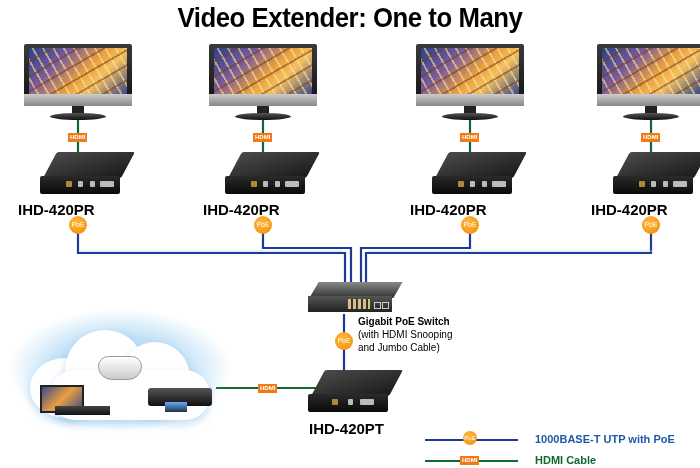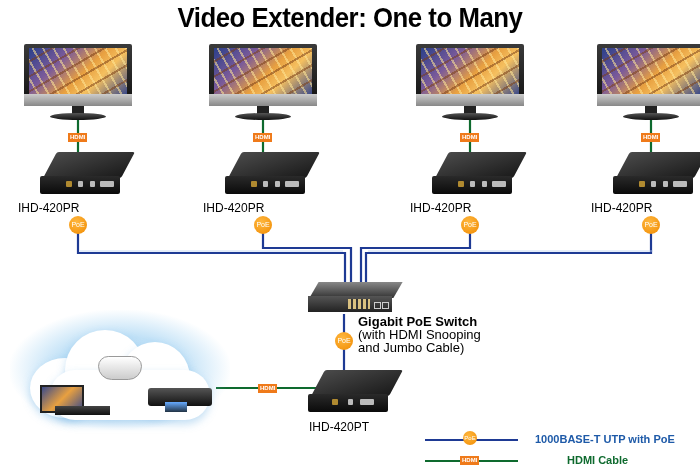--- a/index.html
+++ b/index.html
@@ -11,29 +11,29 @@
   .tv .screen{position:absolute;left:5px;top:4px;width:98px;height:46px;background:linear-gradient(135deg,#2a3f8a 0%,#7a5a9a 30%,#e8a040 55%,#f5c060 70%,#3a4a8a 100%);overflow:hidden;}
   .tv .screen::before{content:"";position:absolute;inset:0;background:repeating-linear-gradient(60deg,transparent 0 7px,rgba(255,230,150,.55) 7px 9px);}
   .tv .screen::after{content:"";position:absolute;inset:0;background:repeating-linear-gradient(-30deg,transparent 0 11px,rgba(120,60,20,.5) 11px 13px);}
   .tv .bezel{position:absolute;left:0;top:50px;width:108px;height:12px;background:linear-gradient(#ccc,#888);}
   .tv .neck{position:absolute;left:48px;top:62px;width:12px;height:8px;background:#222;}
   .tv .stand{position:absolute;left:26px;top:69px;width:56px;height:7px;background:linear-gradient(#555,#111);border-radius:50%;}
   .ext{position:absolute;width:92px;height:46px;}
   .ext .top{position:absolute;left:10px;top:0;width:78px;height:26px;background:linear-gradient(160deg,#4a4a4a,#1a1a1a);transform:skewX(-28deg);border-radius:2px;}
   .ext .front{position:absolute;left:0;top:24px;width:80px;height:18px;background:linear-gradient(#2a2a2a,#0a0a0a);border-radius:2px;}
   .ext .port{position:absolute;top:29px;height:6px;background:#bbb;border-radius:1px;}
-  .lbl{position:absolute;font-weight:normal;font-size:12px;color:#000;}
+  .lbl{position:absolute;font-weight:bold;font-size:15px;color:#000;}
   .poe{position:absolute;width:18px;height:18px;border-radius:50%;background:radial-gradient(circle at 40% 35%,#ffb840,#f08a00);color:#fff;font-size:7px;line-height:18px;text-align:center;}
   .hdmi{position:absolute;height:9px;padding:0 2px;background:#ef7a1a;color:#fff;font-size:6px;line-height:9px;font-weight:bold;}
   .switch{position:absolute;left:308px;top:282px;width:92px;height:32px;}
   .switch .top{position:absolute;left:6px;top:0;width:84px;height:16px;background:linear-gradient(#888,#333);transform:skewX(-30deg);}
   .switch .front{position:absolute;left:0;top:14px;width:84px;height:16px;background:linear-gradient(#555,#222);}
   .switch .ports{position:absolute;left:40px;top:17px;width:22px;height:10px;background:repeating-linear-gradient(90deg,#d8c080 0 3px,#333 3px 5px);}
   .switch .sfp{position:absolute;top:20px;width:5px;height:5px;border:1px solid #ccc;}
-  .switch-label{position:absolute;left:358px;top:315px;font-size:13px;color:#000;line-height:13px;}
+  .switch-label{position:absolute;left:358px;top:315px;font-size:10px;color:#000;line-height:13px;}
   .switch-label b{font-weight:bold;}
   .cloud{position:absolute;left:20px;top:320px;width:200px;height:100px;}
   .cloud .glow{position:absolute;inset:-10px;background:radial-gradient(ellipse at center,rgba(140,200,240,.55) 40%,rgba(255,255,255,0) 72%);}
   .cloud .blob{position:absolute;background:#fff;border-radius:50%;box-shadow:0 4px 8px rgba(80,160,220,.35);}
   .dev{position:absolute;}
   .legend-row{position:absolute;left:425px;height:14px;width:280px;}
   .legend-text{position:absolute;left:110px;top:0;font-size:11px;font-weight:bold;white-space:nowrap;}
 </style>
 </head>
 <body>
@@ -183,14 +183,14 @@
     <div class="port" style="left:52px;width:14px;"></div>
 </div>
 <div class="lbl" style="left:309px;top:420px;">IHD-420PT</div>
 
 <div class="legend-row" style="top:433px;">
   <div class="poe" style="left:38px;top:-2px;width:14px;height:14px;line-height:14px;font-size:6px;">PoE</div>
   <div class="legend-text" style="color:#1e5aa8;">1000BASE-T UTP with PoE</div>
 </div>
 <div class="legend-row" style="top:454px;">
   <div class="hdmi" style="left:35px;top:2px;">HDMI</div>
-  <div class="legend-text" style="color:#0e6a2e;margin-left:32px;">HDMI Cable</div>
+  <div class="legend-text" style="color:#0e6a2e;">HDMI Cable</div>
 </div>
 
 </body></html>

